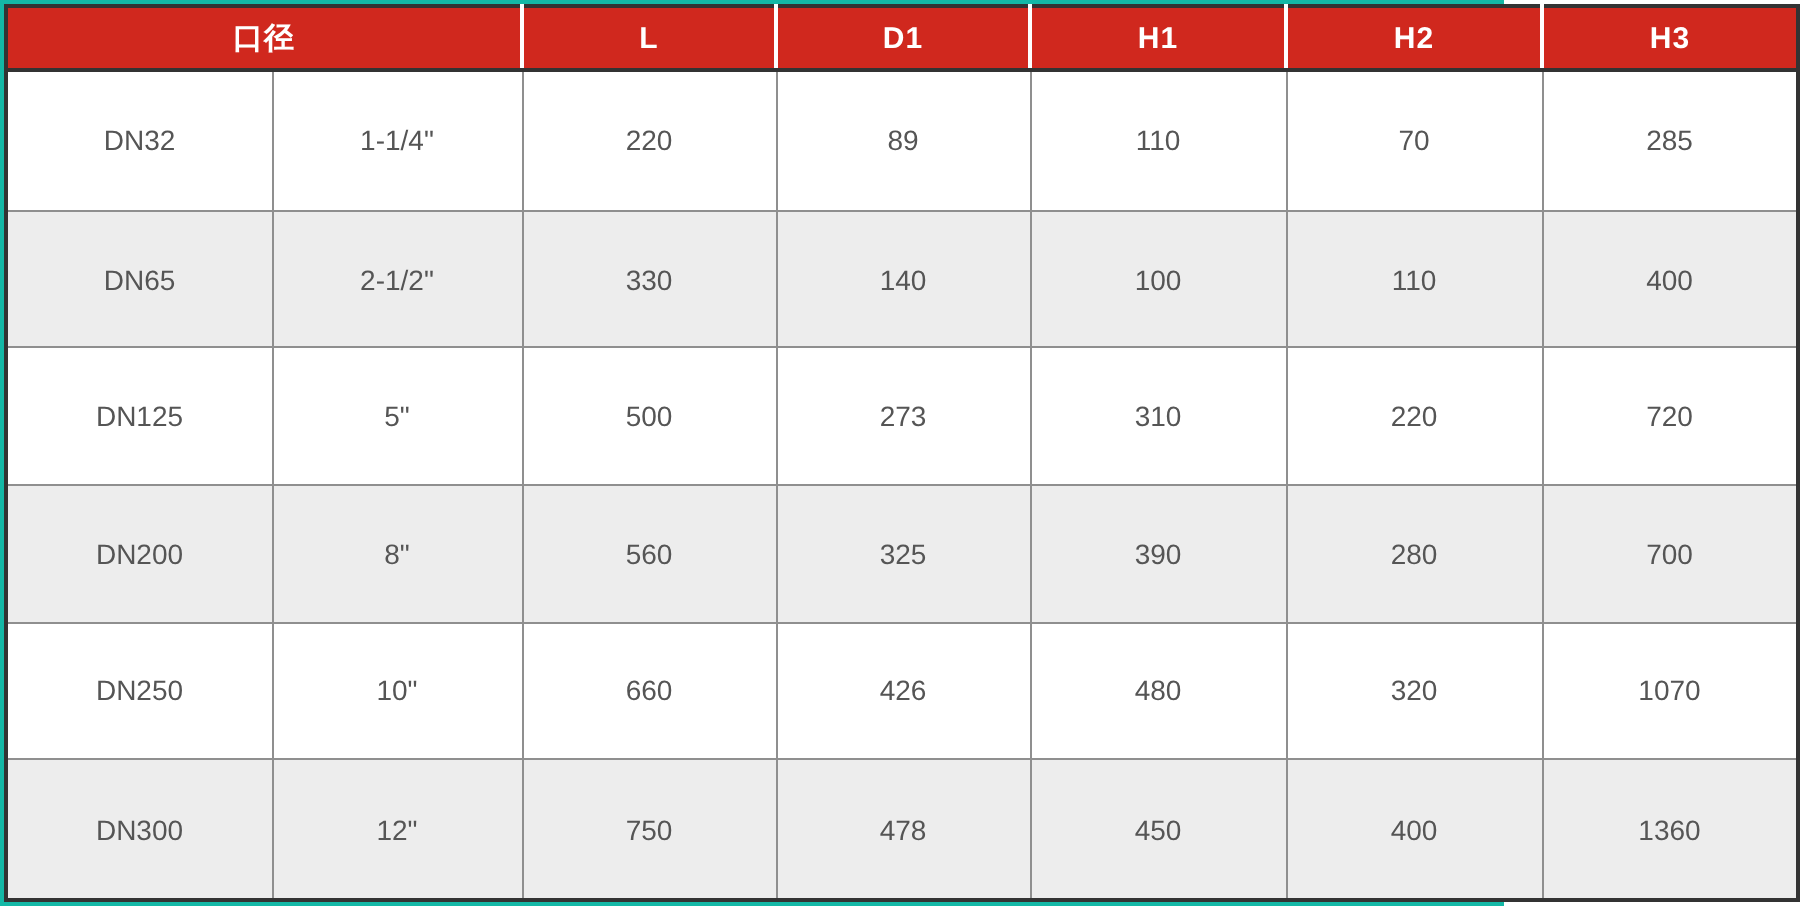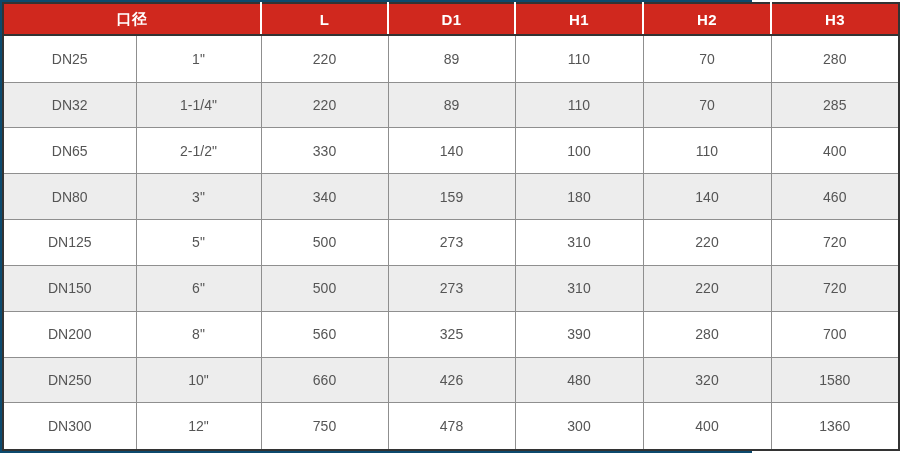--- a/index.html
+++ b/index.html
@@ -6,21 +6,21 @@
     margin: 0;
     padding: 0;
     background: #ffffff;
     font-family: "Liberation Sans", sans-serif;
   }
   .page {
     box-sizing: border-box;
     width: 752px;
     height: 453px;
     padding: 2px;
-    background: #0c4a6e;
+    background: #14b8a6;
   }
   table.dim-table {
     width: 100%;
     height: 100%;
     border-collapse: collapse;
     table-layout: fixed;
     border: 2px solid var(--outer-border, #333333);
   }
   thead tr {
     height: 32px;
@@ -71,67 +71,40 @@
         <th colspan="2">口径</th>
         <th>L</th>
         <th>D1</th>
         <th>H1</th>
         <th>H2</th>
         <th>H3</th>
       </tr>
     </thead>
     <tbody>
         <tr>
-    <td>DN25</td>
-    <td>1"</td>
-    <td>220</td>
-    <td>89</td>
-    <td>110</td>
-    <td>70</td>
-    <td>280</td>
-  </tr>
-        <tr>
     <td>DN32</td>
     <td>1-1/4"</td>
     <td>220</td>
     <td>89</td>
     <td>110</td>
     <td>70</td>
     <td>285</td>
   </tr>
         <tr>
     <td>DN65</td>
     <td>2-1/2"</td>
     <td>330</td>
     <td>140</td>
     <td>100</td>
     <td>110</td>
     <td>400</td>
   </tr>
         <tr>
-    <td>DN80</td>
-    <td>3"</td>
-    <td>340</td>
-    <td>159</td>
-    <td>180</td>
-    <td>140</td>
-    <td>460</td>
-  </tr>
-        <tr>
     <td>DN125</td>
     <td>5"</td>
-    <td>500</td>
-    <td>273</td>
-    <td>310</td>
-    <td>220</td>
-    <td>720</td>
-  </tr>
-        <tr>
-    <td>DN150</td>
-    <td>6"</td>
     <td>500</td>
     <td>273</td>
     <td>310</td>
     <td>220</td>
     <td>720</td>
   </tr>
         <tr>
     <td>DN200</td>
     <td>8"</td>
     <td>560</td>
@@ -140,26 +113,26 @@
     <td>280</td>
     <td>700</td>
   </tr>
         <tr>
     <td>DN250</td>
     <td>10"</td>
     <td>660</td>
     <td>426</td>
     <td>480</td>
     <td>320</td>
-    <td>1580</td>
+    <td>1070</td>
   </tr>
         <tr>
     <td>DN300</td>
     <td>12"</td>
     <td>750</td>
     <td>478</td>
-    <td>300</td>
+    <td>450</td>
     <td>400</td>
     <td>1360</td>
   </tr>
       </tbody>
   </table>
 </div>
 
 </body></html>

